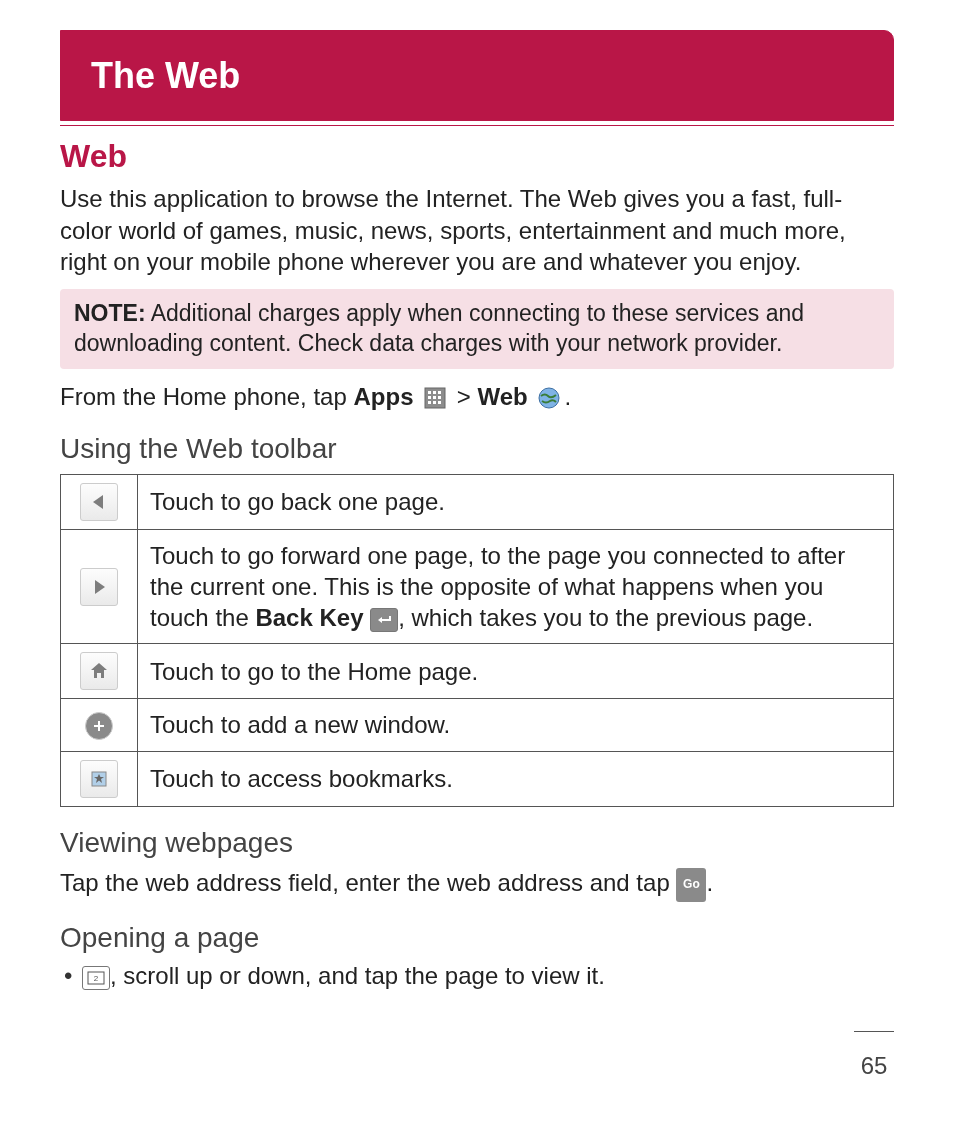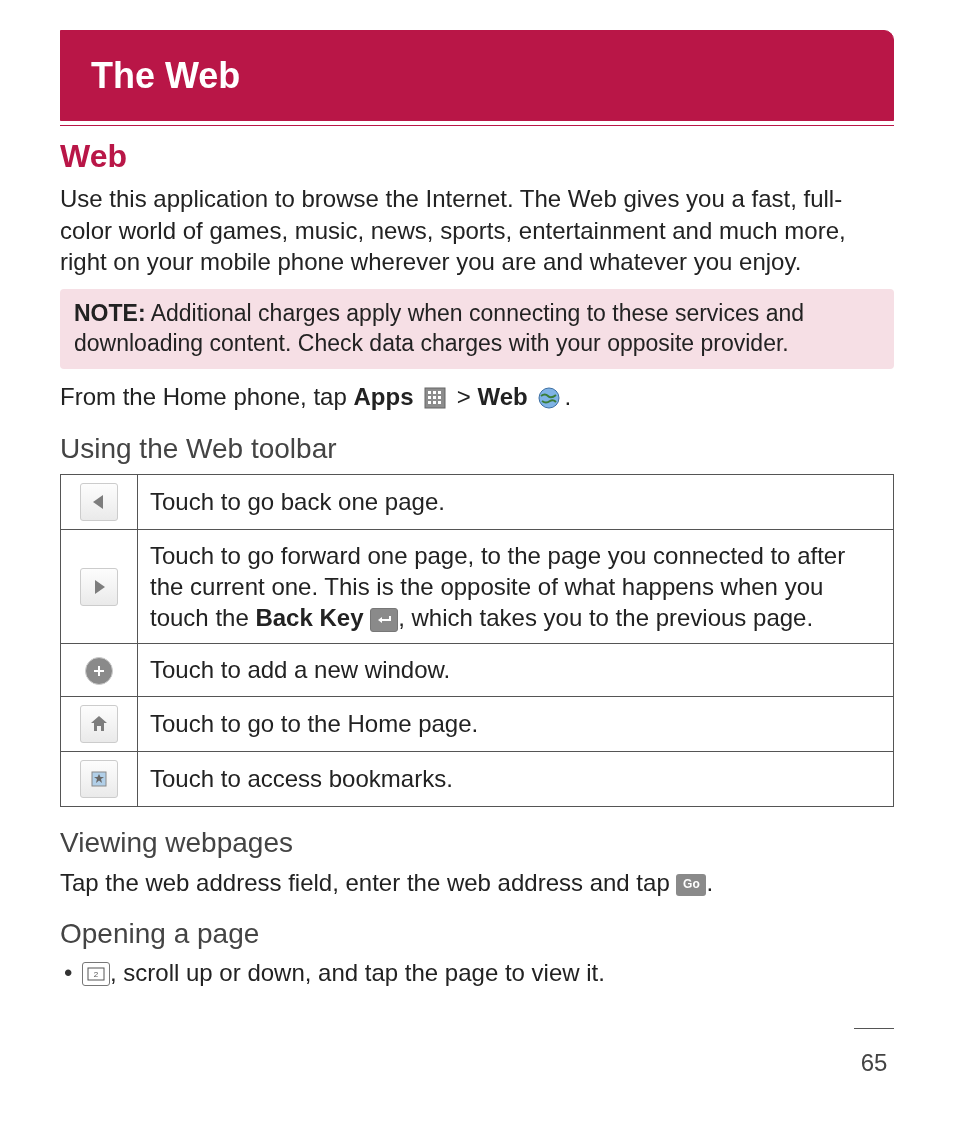--- a/index.html
+++ b/index.html
@@ -102,41 +102,41 @@
     width:26px;height:22px;
     background:#8a8a8a;
     border:1px solid #777;
     border-radius:3px;
     color:#fff;
     font-size:11px;
     vertical-align:middle;
   }
   .go-badge{
     display:inline-flex;align-items:center;justify-content:center;
-    width:30px;height:22px;
+    width:30px;height:34px;
     background:#8a8a8a;border-radius:3px;color:#fff;
     font-size:12px;font-weight:600;vertical-align:middle;
   }
 </style>
 </head>
 <body>
 
 <div class="page">
 
   <div class="chapter-bar">
     <h1>The Web</h1>
   </div>
   <hr class="chapter-rule">
 
   <h2 class="section">Web</h2>
 
   <p>Use this application to browse the Internet. The Web gives you a fast, full-color world of games, music, news, sports, entertainment and much more, right on your mobile phone wherever you are and whatever you enjoy.</p>
 
   <div class="note-box">
-    <span class="note-label">NOTE:</span><span> Additional charges apply when connecting to these services and downloading content. Check data charges with your opposite provider.</span>
+    <span class="note-label">NOTE:</span><span> Additional charges apply when connecting to these services and downloading content. Check data charges with your network provider.</span>
   </div>
 
   <p>
     <span>From the Home phone, tap </span>
     <span class="bold">Apps</span>
     <span class="btn-icon">
       <svg width="22" height="22" viewBox="0 0 22 22">
         <rect x="1" y="1" width="20" height="20" fill="#8c8c8c" stroke="#666"></rect>
         <g fill="#fff">
           <rect x="4" y="4" width="3" height="3"></rect>
@@ -187,38 +187,38 @@
         <span>Touch to go forward one page, to the page you connected to after the current one. This is the opposite of what happens when you touch the </span><span class="bold">Back Key</span>
         <span class="badge">
           <svg width="16" height="10" viewBox="0 0 16 10">
                 <path d="M2 5 L6 2 L6 4 L13 4 L13 1 L15 1 L15 6 L6 6 L6 8 Z" fill="#fff"></path>
               </svg>
         </span><span>, which takes you to the previous page.</span>
       </td>
     </tr>
     <tr>
       <td class="icon-cell">
+        <span class="tool-btn">
+          <svg width="20" height="20" viewBox="0 0 20 20">
+            <polygon points="10,2 18,9 15,9 15,17 12,17 12,12 8,12 8,17 5,17 5,9 2,9" fill="#7d7d7d"></polygon>
+          </svg>
+        </span>
+      </td>
+      <td>Touch to go to the Home page.</td>
+    </tr>
+    <tr>
+      <td class="icon-cell">
         <span class="tool-btn" style="border-radius:50%;width:26px;height:26px;background:#8a8a8a;">
           <svg width="14" height="14" viewBox="0 0 14 14">
                 <rect x="6" y="2" width="2" height="10" fill="#fff"></rect>
                 <rect x="2" y="6" width="10" height="2" fill="#fff"></rect>
               </svg>
         </span>
       </td>
       <td>Touch to add a new window.</td>
-    </tr>
-    <tr>
-      <td class="icon-cell">
-        <span class="tool-btn">
-          <svg width="20" height="20" viewBox="0 0 20 20">
-            <polygon points="10,2 18,9 15,9 15,17 12,17 12,12 8,12 8,17 5,17 5,9 2,9" fill="#7d7d7d"></polygon>
-          </svg>
-        </span>
-      </td>
-      <td>Touch to go to the Home page.</td>
     </tr>
     <tr>
       <td class="icon-cell">
         <span class="tool-btn">
           <svg width="18" height="18" viewBox="0 0 18 18">
             <rect x="2" y="2" width="14" height="14" fill="#b1cfe8" stroke="#888"></rect>
             <polygon points="9,4 10.5,7 14,7 11,9 12,13 9,10.5 6,13 7,9 4,7 7.5,7" fill="#666"></polygon>
           </svg>
         </span>
       </td>

